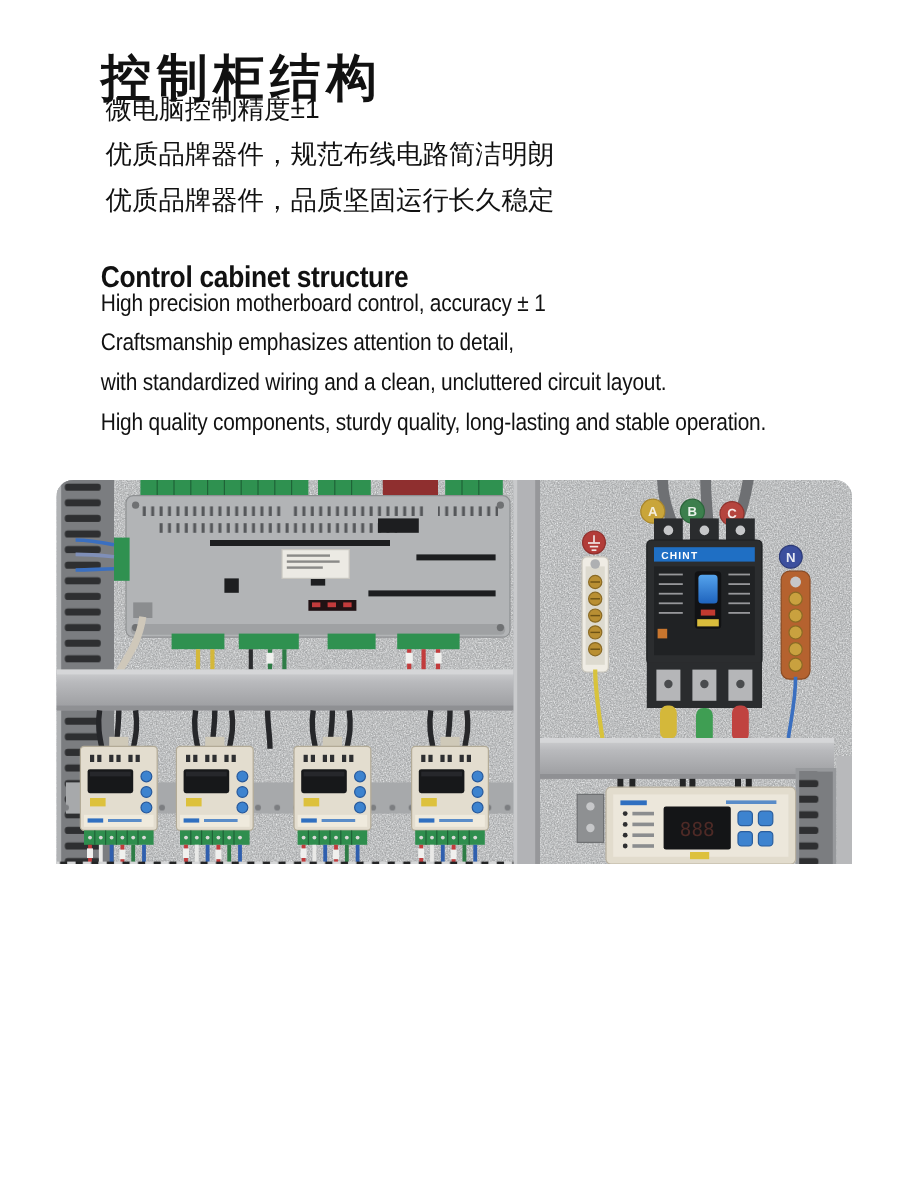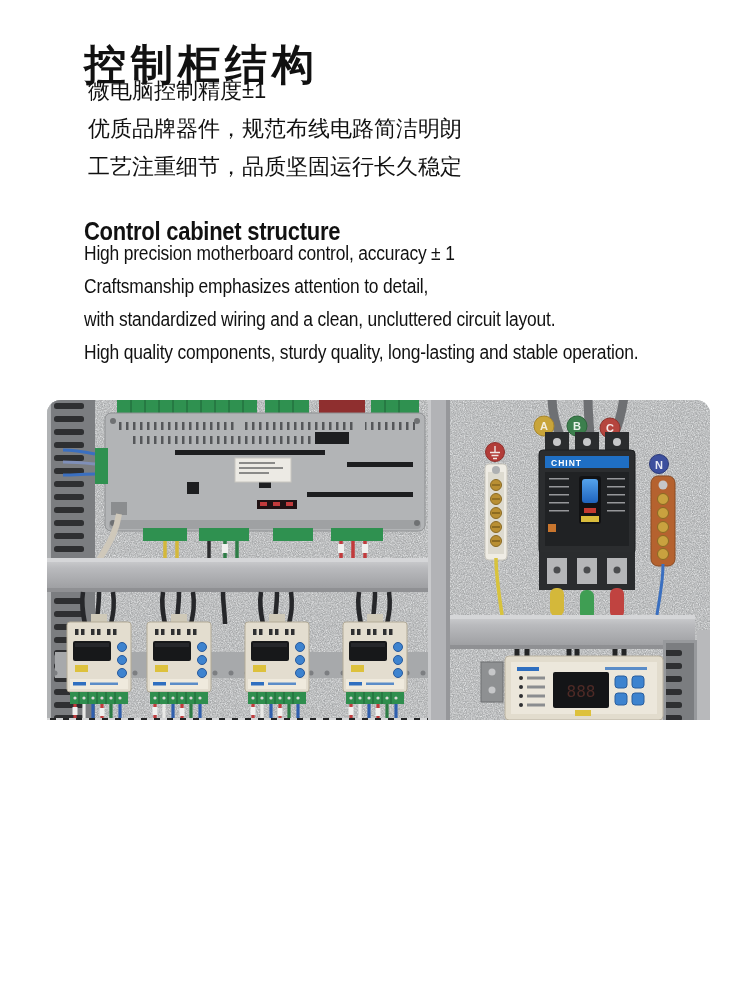--- a/index.html
+++ b/index.html
@@ -22,21 +22,21 @@
 </head>
 <body>
 
 <div class="page">
 
   <h1 class="cn-title">控制柜结构</h1>
 
   <div class="cn-body">
     <p>微电脑控制精度±1</p>
     <p>优质品牌器件，规范布线电路简洁明朗</p>
-    <p>工艺注重细节，品质坚固运行长久稳定</p>
+    <p>优质品牌器件，品质坚固运行长久稳定</p>
   </div>
 
   <h2 class="en-title">Control cabinet structure</h2>
 
   <div class="en-body">
     <p>High precision motherboard control, accuracy ± 1</p>
     <p>Craftsmanship emphasizes attention to detail,</p>
     <p>with standardized wiring and a clean, uncluttered circuit layout.</p>
     <p>High quality components, sturdy quality, long-lasting and stable operation.</p>
   </div>

